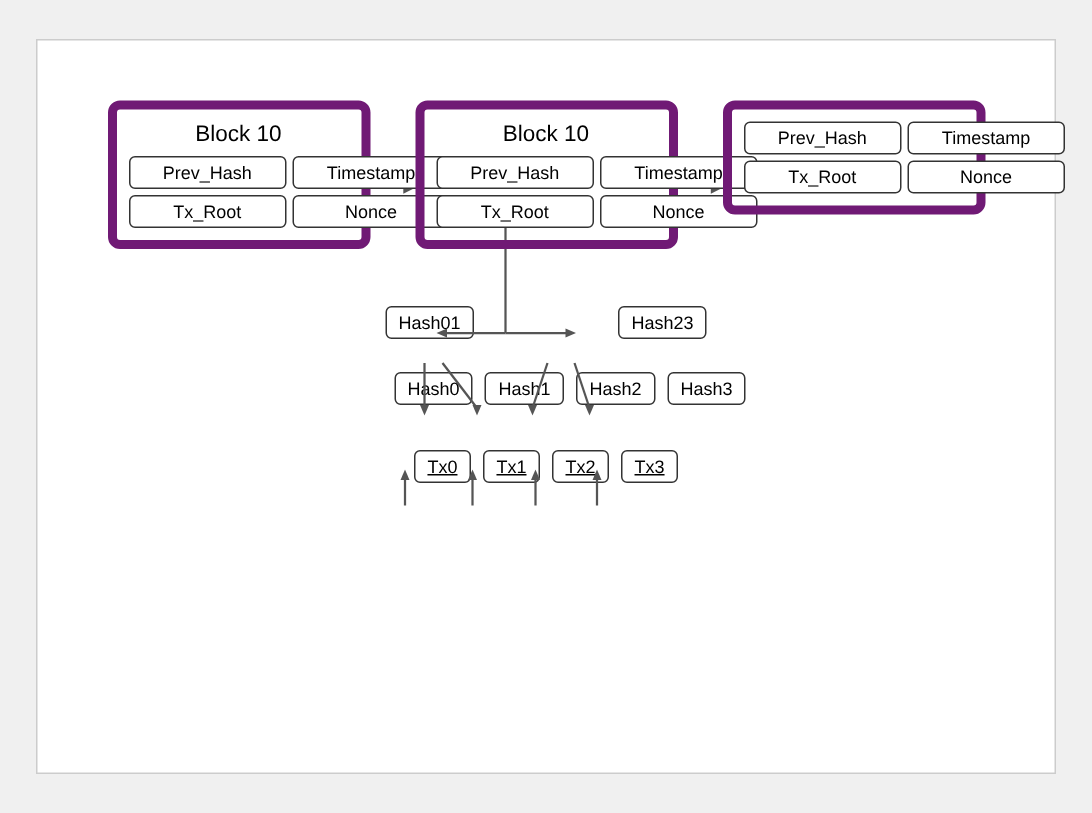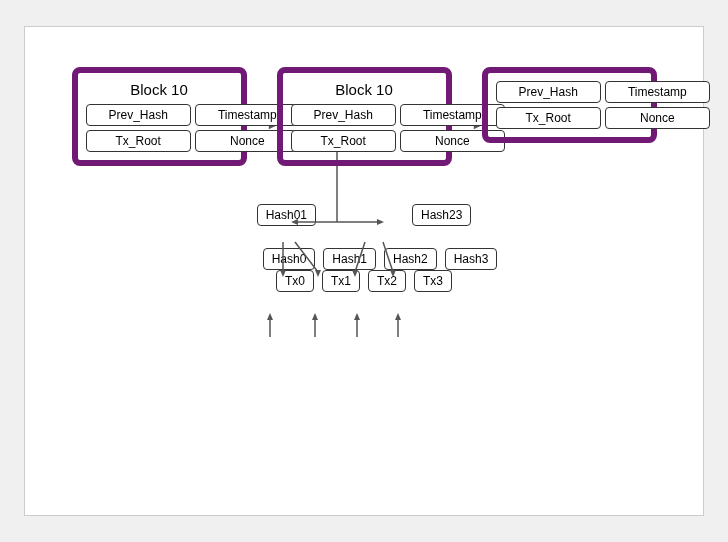--- a/index.html
+++ b/index.html
@@ -208,20 +208,20 @@
       <div style="width:50px;"></div>
     </div>
 
     <div class="merkle-row" style="margin-top: 22px; padding-left: 32px;">
       <div class="merkle-box">Hash0</div>
       <div class="merkle-box">Hash1</div>
       <div class="merkle-box">Hash2</div>
       <div class="merkle-box">Hash3</div>
     </div>
 
-    <div class="merkle-row" style="">
+    <div class="merkle-row" style="margin-top: 30px; text-decoration: underline;">
       <div class="merkle-box">Tx0</div>
       <div class="merkle-box">Tx1</div>
       <div class="merkle-box">Tx2</div>
       <div class="merkle-box">Tx3</div>
     </div>
   </div>
 </div>
 
 </body></html>

